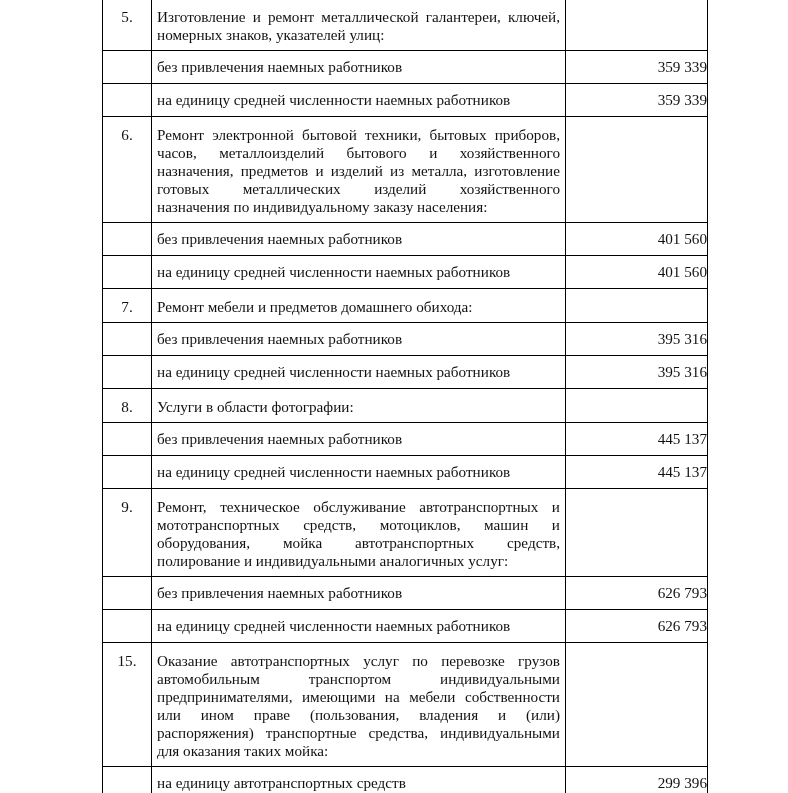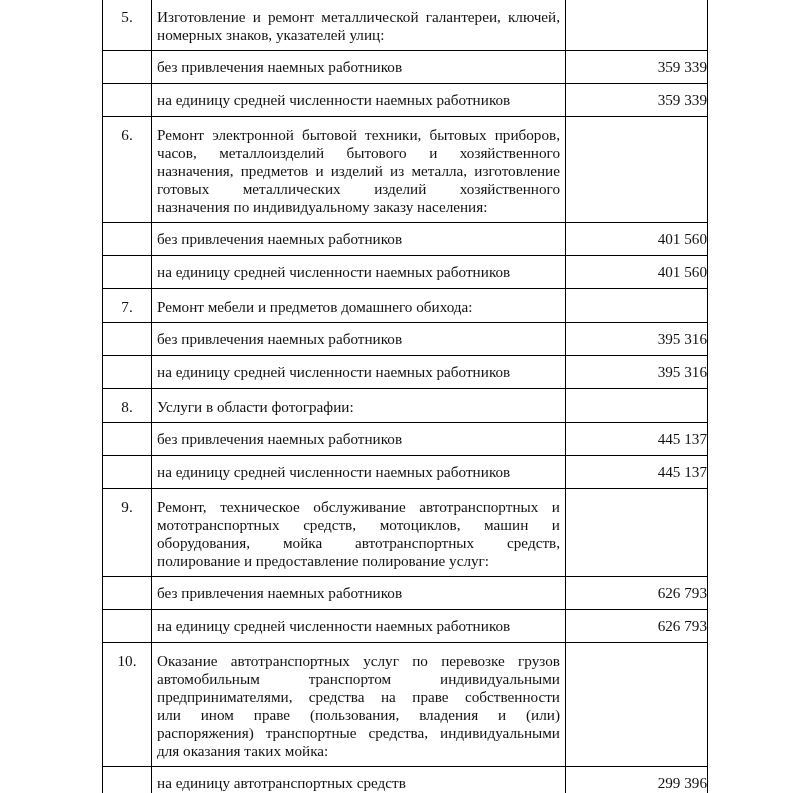--- a/index.html
+++ b/index.html
@@ -101,40 +101,40 @@
         <td class="num"></td>
         <td class="desc">на единицу средней численности наемных работников</td>
         <td class="val">445 137</td>
       </tr>
       <tr class="section-row">
         <td class="num">9.</td>
         <td class="desc">
           <span class="justify-line">Ремонт, техническое обслуживание автотранспортных и</span>
           <span class="justify-line">мототранспортных средств, мотоциклов, машин и</span>
           <span class="justify-line">оборудования, мойка автотранспортных средств,</span>
-          <span class="last-line">полирование и предоставление полирование услуг:</span>
+          <span class="last-line">полирование и индивидуальными аналогичных услуг:</span>
         </td>
         <td class="val"></td>
       </tr>
       <tr class="sub-row">
         <td class="num"></td>
         <td class="desc">без привлечения наемных работников</td>
         <td class="val">626 793</td>
       </tr>
       <tr class="sub-row">
         <td class="num"></td>
         <td class="desc">на единицу средней численности наемных работников</td>
         <td class="val">626 793</td>
       </tr>
       <tr class="section-row">
-        <td class="num">10.</td>
+        <td class="num">15.</td>
         <td class="desc">
           <span class="justify-line">Оказание автотранспортных услуг по перевозке грузов</span>
           <span class="justify-line">автомобильным транспортом индивидуальными</span>
-          <span class="justify-line">предпринимателями, средства на праве собственности</span>
+          <span class="justify-line">предпринимателями, имеющими на мебели собственности</span>
           <span class="justify-line">или ином праве (пользования, владения и (или)</span>
           <span class="justify-line">распоряжения) транспортные средства, индивидуальными</span>
           <span class="last-line">для оказания таких мойка:</span>
         </td>
         <td class="val"></td>
       </tr>
       <tr class="sub-row">
         <td class="num"></td>
         <td class="desc">на единицу автотранспортных средств</td>
         <td class="val">299 396</td>

